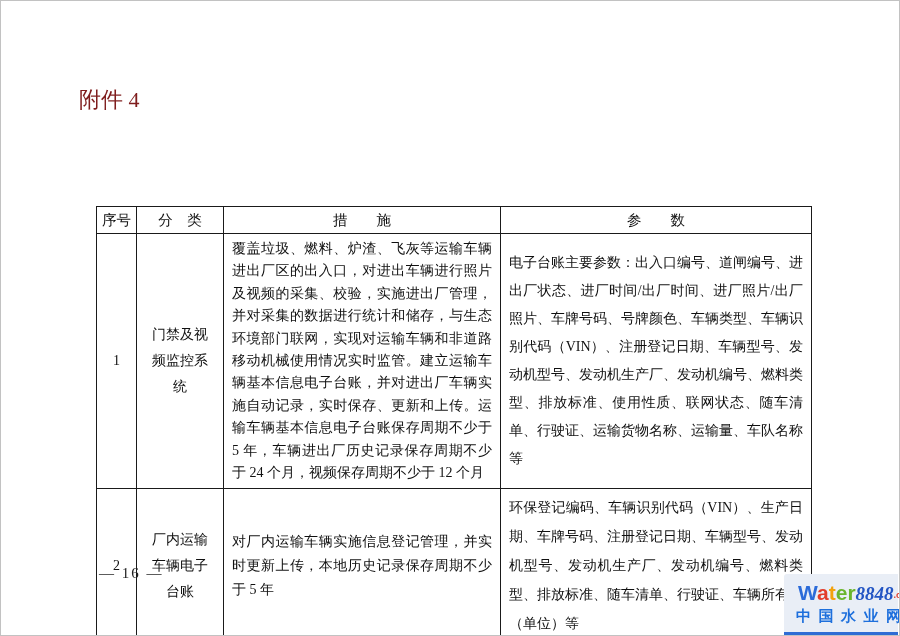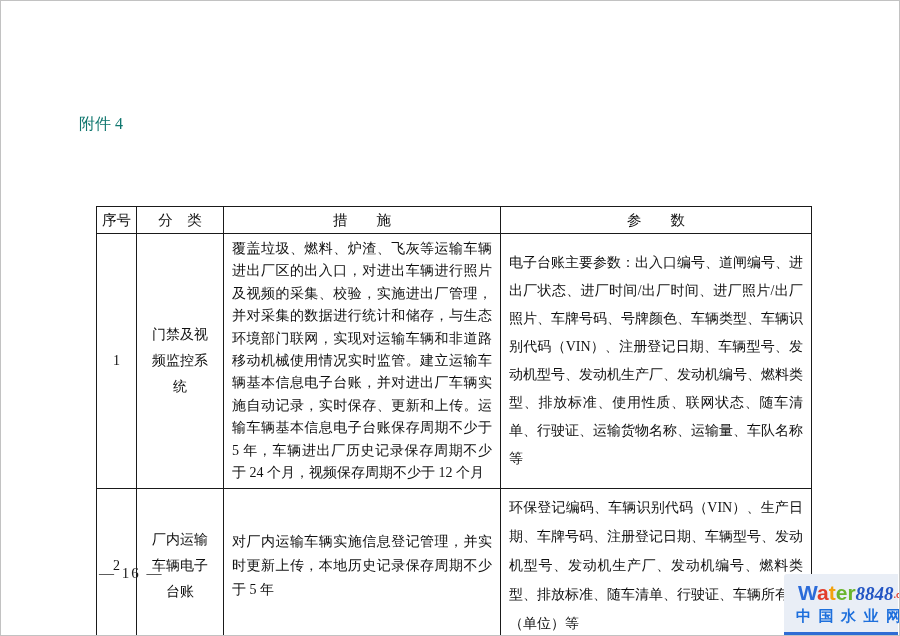--- a/index.html
+++ b/index.html
@@ -2,21 +2,21 @@
 <html><head>
 <meta charset="utf-8">
 <style>
   html,body{margin:0;padding:0;background:#888;}
   .page{
     position:relative;width:898px;height:634px;background:#ffffff;
     border:1px solid #c2c2c2;overflow:hidden;
     font-family:"Liberation Serif","DejaVu Serif",serif;color:#111;
   }
   .attachment{
-    position:absolute;left:78px;top:84px;font-size:16px;color:#0f766e;margin-top:29px;
+    position:absolute;left:78px;top:84px;font-size:22px;color:#7f1d1d;
   }
   .doc-title{
     position:absolute;left:0;top:140px;width:100%;text-align:center;
     font-size:23px;font-weight:bold;color:#000;margin:0;letter-spacing:1px;
   }
   table.req{
     position:absolute;left:95px;top:205px;width:715px;
     border-collapse:collapse;table-layout:fixed;
   }
   table.req th,table.req td{

